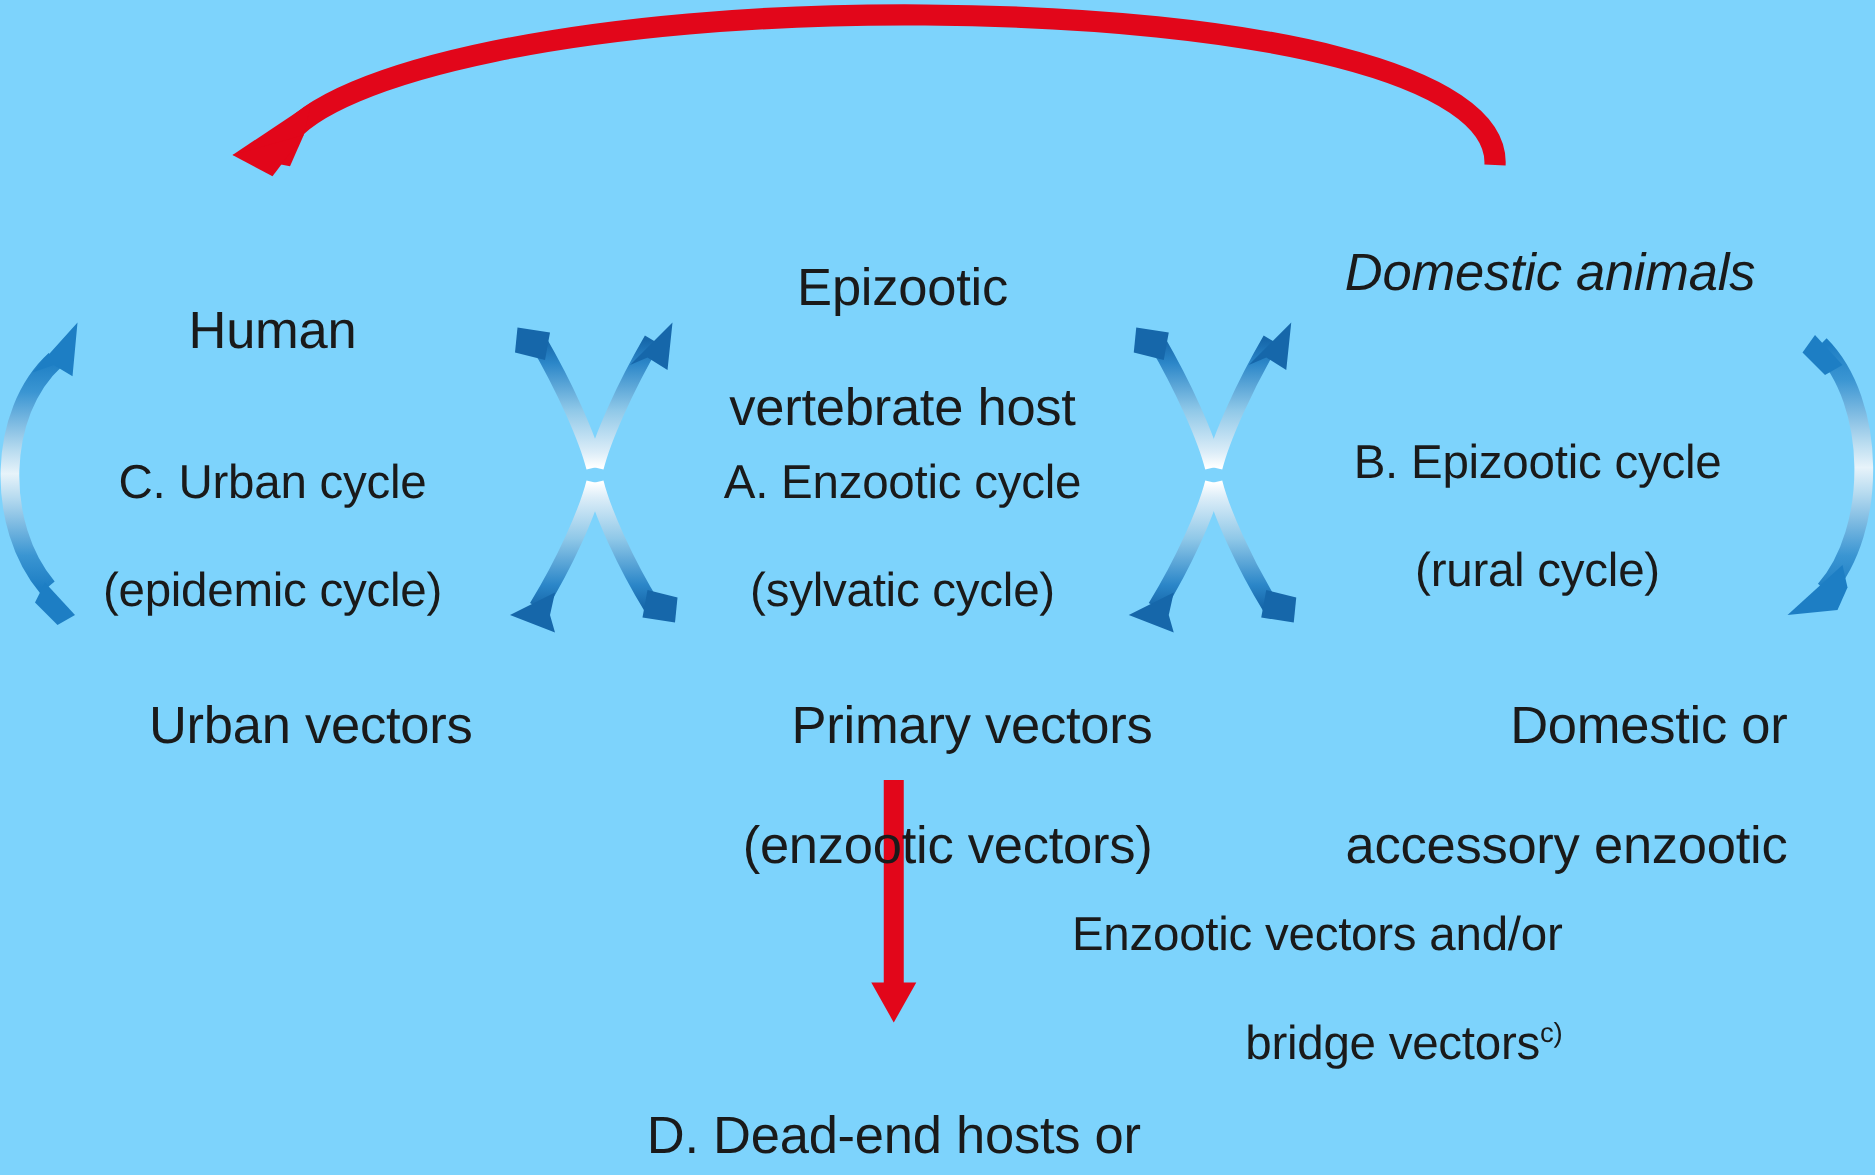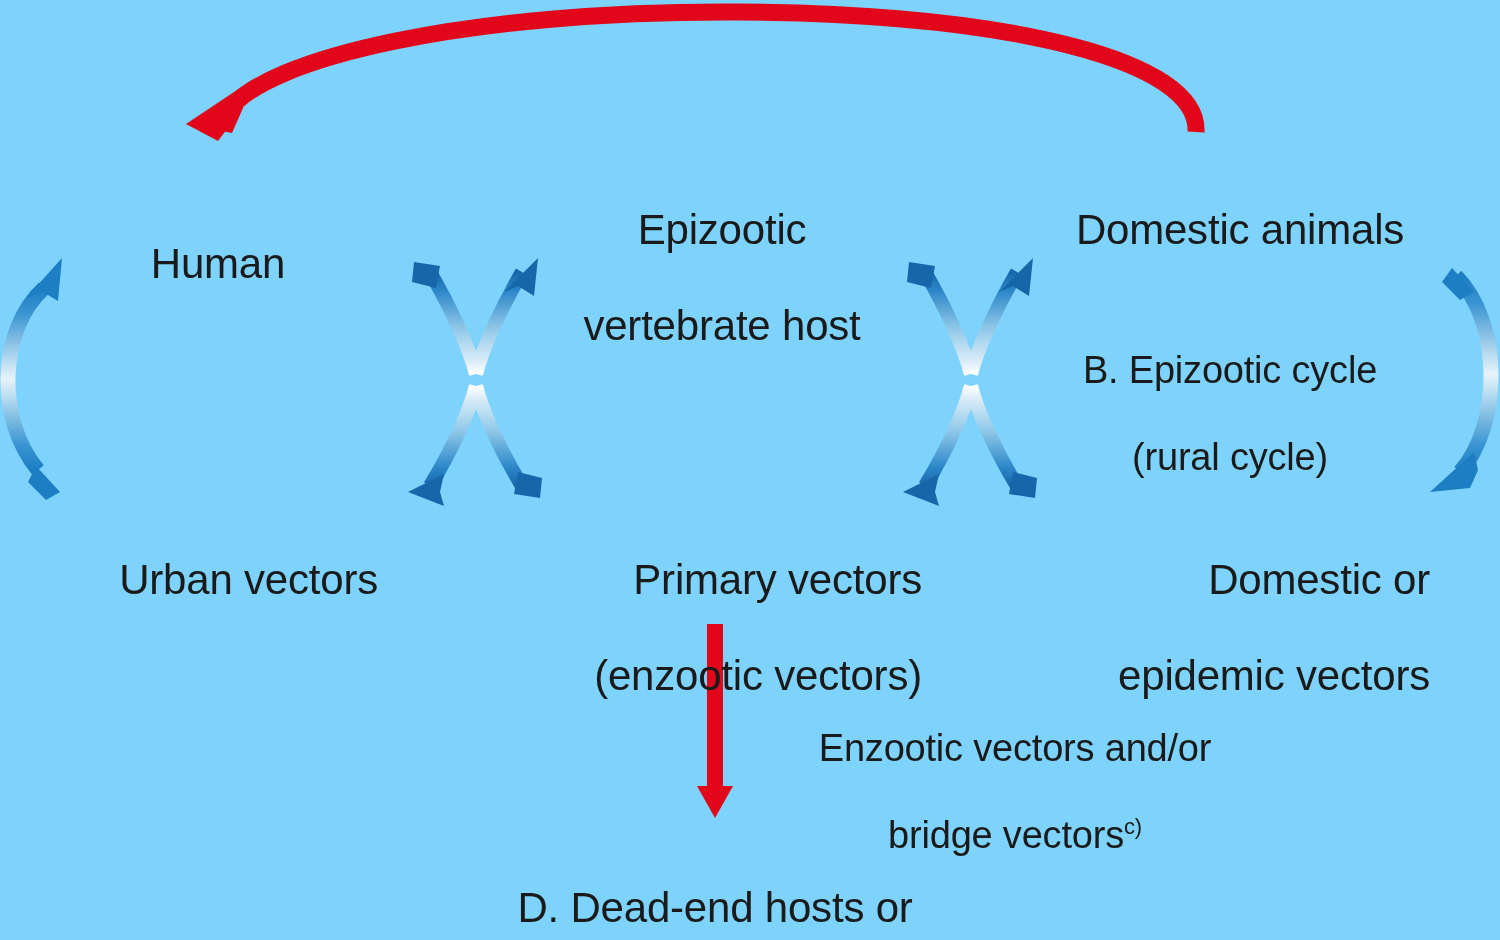--- a/index.html
+++ b/index.html
@@ -40,20 +40,21 @@
   }
   .cycle-label {
     font-size: 38px;
   }
   .vector-label {
     font-size: 42px;
     text-align: right;
   }
   .bridge-label {
     font-size: 38px;
+    text-align: right;
   }
   .deadend-label {
     font-size: 42px;
   }
   sup {
     font-size: 0.58em;
     vertical-align: super;
     line-height: 0;
   }
   .l1 { display: block; }
@@ -151,48 +152,56 @@
     <g>
       <rect x="707" y="624" width="16" height="168" fill="#e2061a"></rect>
       <path d="M 697 786 L 733 786 L 715 818 Z" fill="#e2061a"></path>
     </g>
   </svg>
 
   <div class="label host-label" style="left:58px; top:192px; width:320px;">
     <span class="l1">Human</span>
   </div>
 
+  <div class="label cycle-label" style="left:48px; top:322px; width:340px;">
+    <span class="l1">C. Urban cycle</span>
+    <span class="l1">(epidemic cycle)</span>
+  </div>
 
   <div class="label vector-label" style="left:58px; top:508px; width:320px;">
     <span class="l1">Urban vectors</span>
   </div>
 
   <div class="label host-label" style="left:540px; top:158px; width:364px;">
     <span class="l1">Epizootic</span>
     <span class="l1">vertebrate host</span>
   </div>
 
+  <div class="label cycle-label" style="left:538px; top:322px; width:368px;">
+    <span class="l1">A. Enzootic cycle</span>
+    <span class="l1">(sylvatic cycle)</span>
+  </div>
 
   <div class="label vector-label" style="left:522px; top:508px; width:400px;">
     <span class="l1">Primary vectors</span>
     <span class="l1">(enzootic vectors)</span>
   </div>
 
-  <div class="label host-label" style="left:1030px; top:158px; width:420px;">
+  <div class="label host-label" style="left:1030px; top:146px; width:420px;font-style:italic;">
     <span class="l1">Domestic animals</span>
   </div>
 
   <div class="label cycle-label" style="left:1030px; top:306px; width:400px;">
     <span class="l1">B. Epizootic cycle</span>
     <span class="l1">(rural cycle)</span>
   </div>
 
   <div class="label vector-label" style="left:1030px; top:508px; width:400px;">
     <span class="l1">Domestic or</span>
-    <span class="l1">epidemic vectors</span>
+    <span class="l1">accessory enzootic</span>
   </div>
 
   <div class="label bridge-label" style="left:780px; top:684px; width:470px;">
     <span class="l1">Enzootic vectors and/or</span>
     <span class="l1"><span>bridge vectors</span><sup>c)</sup></span>
   </div>
 
   <div class="label deadend-label" style="left:455px; top:836px; width:520px;">
     <span class="l1">D. Dead-end hosts or</span>
     

